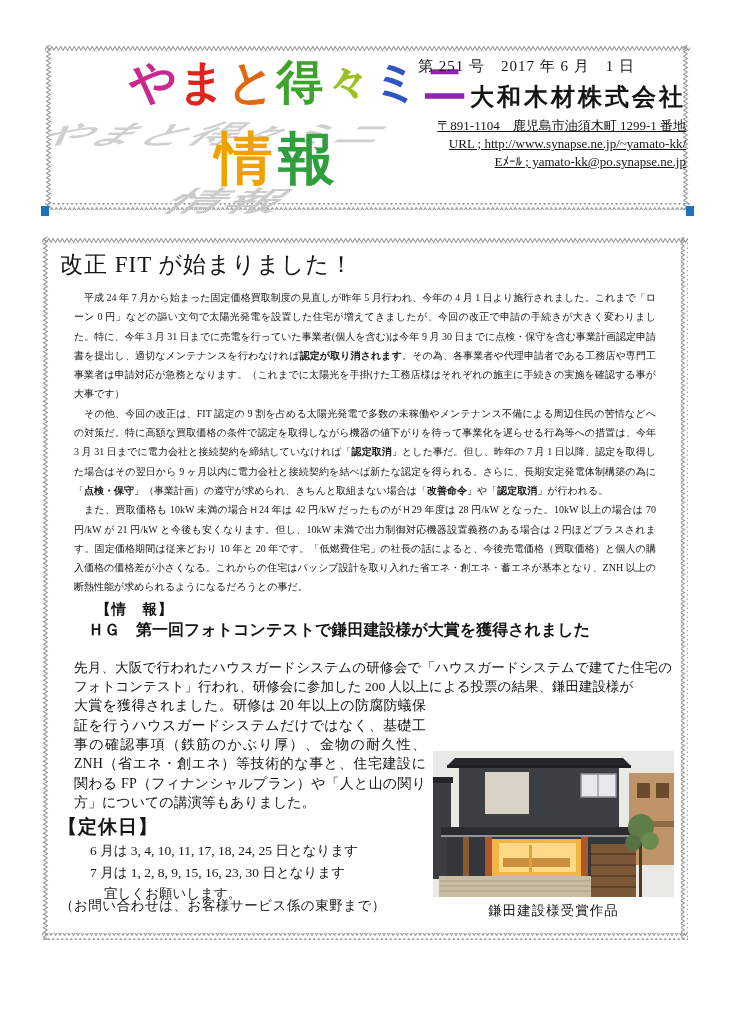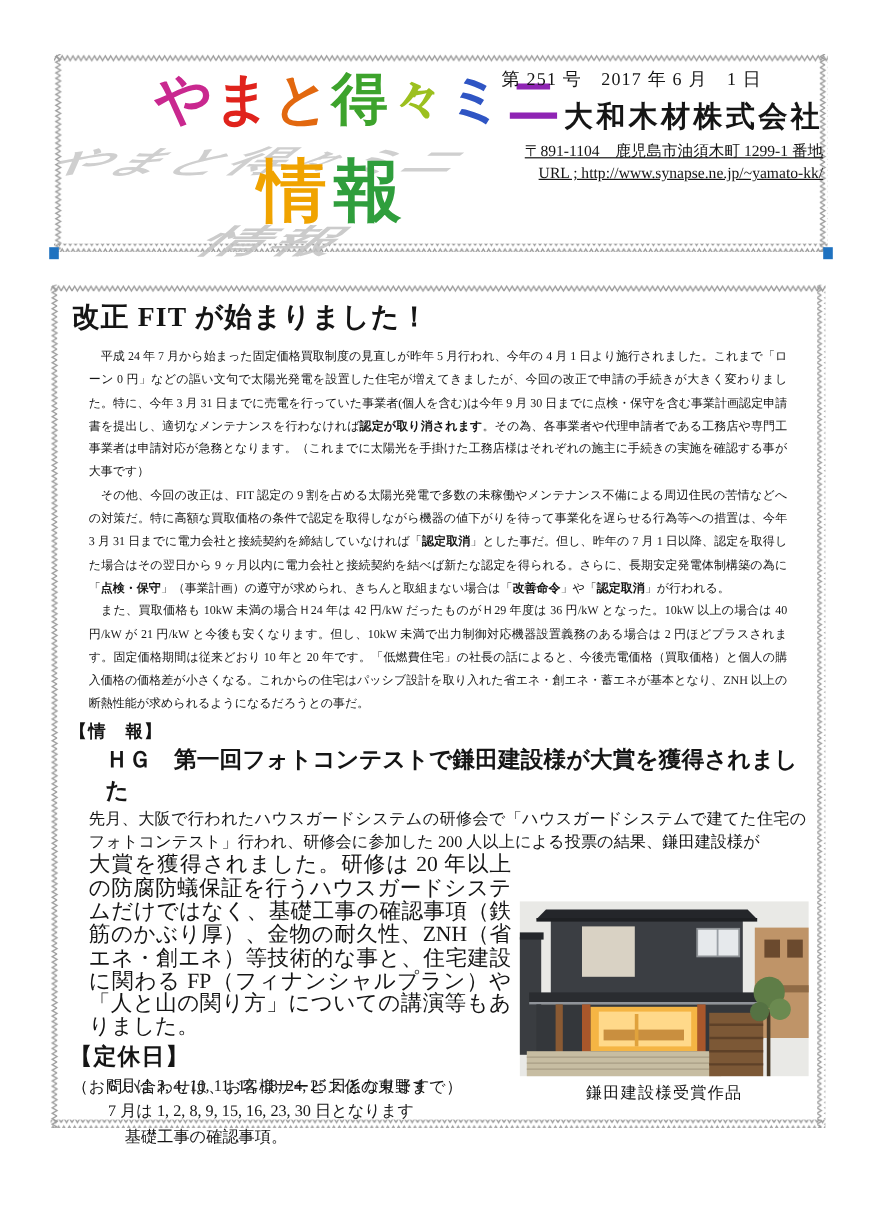--- a/index.html
+++ b/index.html
@@ -38,30 +38,30 @@
   .company-name {
     font-family:"Liberation Sans","DejaVu Sans",sans-serif;
     font-size:24px; font-weight:bold; letter-spacing:3px; margin-top:5px; white-space:nowrap;
   }
   .hdr-line { font-size:13px; line-height:1.38; white-space:nowrap;text-decoration:underline; }
   .hdr-line.first { margin-top:4px; }
 
   
   .content-box { position:absolute; left:42px; top:237px; width:646px; height:703px; }
   .content-inner { position:absolute; left:16px; top:10px; right:16px; }
-  .article-title { font-size:23px; font-weight:bold; letter-spacing:1px; margin:2px 0 8px 2px; }
+  .article-title { font-size:23px; font-weight:normal; letter-spacing:1px; margin:2px 0 8px 2px; }
   .para {
     font-size:10px; line-height:19.3px; text-align:justify; text-indent:1em;
     margin:0 16px 0 16px;
   }
-  .info-heading { font-size:14.5px; font-weight:bold; margin-top:3px; letter-spacing:1px; }
-  .info-sub { font-size:19px; font-weight:bold; margin:1px 0 1px 30px; }
+  .info-heading { font-size:14.5px; font-weight:bold; margin-top:3px; letter-spacing:1px;margin-left:38px; }
+  .info-sub { font-size:16px; font-weight:bold; margin:1px 0 17px 30px; }
   .info-body-top { font-size:13.5px; line-height:19.3px; text-align:justify; margin-left:16px; }
   .info-flow { position:relative; margin-left:16px; }
-  .info-body-side { width:352px; font-size:18px; line-height:19.3px; text-align:justify; }
+  .info-body-side { width:352px; font-size:14px; line-height:19.3px; text-align:justify; }
   .holiday-heading { font-size:19px; font-weight:bold; margin-left:-16px; margin-top:2px; letter-spacing:1px; }
   .holiday-line { font-size:13.5px; line-height:21.5px; margin-left:16px; white-space:nowrap; }
   .holiday-line.last { margin-left:30px; }
 
   .photo-figure { position:absolute; right:14px; top:514px; width:241px;padding-left:36px; }
   .photo-figure svg { display:block; }
   .photo-caption { text-align:center; font-size:13.5px; margin-top:5px; letter-spacing:1px; }
 
   .footer-note { position:absolute; left:60px; top:897px; font-size:13.5px; letter-spacing:.5px; }
 </style>
@@ -97,20 +97,21 @@
       <div class="logo-sub">
         <span style="color: rgb(240, 163, 0);">情</span><span style="color: rgb(47, 158, 60);">報</span>
       </div>
     </div>
 
     <div class="header-info">
       <div class="issue-line">第 251 号　2017 年 6 月　1 日</div>
       <div class="company-name">大和木材株式会社</div>
       <div class="hdr-line first">〒891-1104　鹿児島市油須木町 1299-1 番地</div>
       <div class="hdr-line">URL ; http://www.synapse.ne.jp/~yamato-kk/</div>
+      <div class="hdr-line">Eﾒｰﾙ ; yamato-kk@po.synapse.ne.jp</div>
     </div>
   </div>
 
   <div class="content-box">
     <svg class="zz-border" width="646" height="703" aria-hidden="true">
       <defs>
         <pattern id="zzh2" width="9" height="7" patternUnits="userSpaceOnUse">
           <path d="M0,5.5 L2.2,1.5 L4.5,5.5 L6.8,1.5 L9,5.5" fill="none" stroke="#9a9a9a" stroke-width="1.1"></path>
         </pattern>
         <pattern id="zzv2" width="7" height="9" patternUnits="userSpaceOnUse">
@@ -120,32 +121,32 @@
       <rect x="0" y="0" width="646" height="7" fill="url(#zzh2)"></rect>
       <rect x="0" y="696" width="646" height="7" fill="url(#zzh2)"></rect>
       <rect x="0" y="0" width="7" height="703" fill="url(#zzv2)"></rect>
       <rect x="639" y="0" width="7" height="703" fill="url(#zzv2)"></rect>
     </svg>
 
     <div class="content-inner">
       <div class="article-title">改正 FIT が始まりました！</div>
       <p class="para"><span>平成 24 年 7 月から始まった固定価格買取制度の見直しが昨年 5 月行われ、今年の 4 月 1 日より施行されました。これまで「ローン 0 円」などの謳い文句で太陽光発電を設置した住宅が増えてきましたが、今回の改正で申請の手続きが大きく変わりました。特に、今年 3 月 31 日までに売電を行っていた事業者(個人を含む)は今年 9 月 30 日までに点検・保守を含む事業計画認定申請書を提出し、適切なメンテナンスを行わなければ</span><span style="font-weight: bold;">認定が取り消されます</span><span>。その為、各事業者や代理申請者である工務店や専門工事業者は申請対応が急務となります。（これまでに太陽光を手掛けた工務店様はそれぞれの施主に手続きの実施を確認する事が大事です）</span></p>
       <p class="para"><span>その他、今回の改正は、FIT 認定の 9 割を占める太陽光発電で多数の未稼働やメンテナンス不備による周辺住民の苦情などへの対策だ。特に高額な買取価格の条件で認定を取得しながら機器の値下がりを待って事業化を遅らせる行為等への措置は、今年 3 月 31 日までに電力会社と接続契約を締結していなければ「</span><span style="font-weight: bold;">認定取消</span><span>」とした事だ。但し、昨年の 7 月 1 日以降、認定を取得した場合はその翌日から 9 ヶ月以内に電力会社と接続契約を結べば新たな認定を得られる。さらに、長期安定発電体制構築の為に「</span><span style="font-weight: bold;">点検・保守</span><span>」（事業計画）の遵守が求められ、きちんと取組まない場合は「</span><span style="font-weight: bold;">改善命令</span><span>」や「</span><span style="font-weight: bold;">認定取消</span><span>」が行われる。</span></p>
-      <p class="para"><span>また、買取価格も 10kW 未満の場合Ｈ24 年は 42 円/kW だったものがＨ29 年度は 36 円/kW となった。10kW 以上の場合は 40 円/kW が 21 円/kW と今後も安くなります。但し、10kW 未満で出力制御対応機器設置義務のある場合は 2 円ほどプラスされます。固定価格期間は従来どおり 10 年と 20 年です。「低燃費住宅」の社長の話によると、今後売電価格（買取価格）と個人の購入価格の価格差が小さくなる。これからの住宅はパッシブ設計を取り入れた省エネ・創エネ・蓄エネが基本となり、ZNH 以上の断熱性能が求められるようになるだろうとの事だ。</span></p>
+      <p class="para"><span>また、買取価格も 10kW 未満の場合Ｈ24 年は 42 円/kW だったものがＨ29 年度は 28 円/kW となった。10kW 以上の場合は 70 円/kW が 21 円/kW と今後も安くなります。但し、10kW 未満で出力制御対応機器設置義務のある場合は 2 円ほどプラスされます。固定価格期間は従来どおり 10 年と 20 年です。「低燃費住宅」の社長の話によると、今後売電価格（買取価格）と個人の購入価格の価格差が小さくなる。これからの住宅はパッシブ設計を取り入れた省エネ・創エネ・蓄エネが基本となり、ZNH 以上の断熱性能が求められるようになるだろうとの事だ。</span></p>
 
       <div class="info-heading">【情　報】</div>
       <div class="info-sub">ＨＧ　第一回フォトコンテストで鎌田建設様が大賞を獲得されました</div>
       <div class="info-body-top">先月、大阪で行われたハウスガードシステムの研修会で「ハウスガードシステムで建てた住宅のフォトコンテスト」行われ、研修会に参加した 200 人以上による投票の結果、鎌田建設様が</div>
 
       <div class="info-flow">
         <div class="info-body-side">大賞を獲得されました。研修は 20 年以上の防腐防蟻保証を行うハウスガードシステムだけではなく、基礎工事の確認事項（鉄筋のかぶり厚）、金物の耐久性、ZNH（省エネ・創エネ）等技術的な事と、住宅建設に関わる FP（フィナンシャルプラン）や「人と山の関り方」についての講演等もありました。</div>
         <div class="holiday-heading">【定休日】</div>
         <div class="holiday-line">6 月は 3, 4, 10, 11, 17, 18, 24, 25 日となります</div>
         <div class="holiday-line">7 月は 1, 2, 8, 9, 15, 16, 23, 30 日となります</div>
-        <div class="holiday-line last">基礎工事の確認事項。</div>
+        <div class="holiday-line last">宜しくお願いします。</div>
       </div>
     </div>
 
     <figure class="photo-figure" style="margin:0">
       <svg viewBox="0 0 241 146" width="241" height="146">
         <rect width="241" height="146" fill="#e9e9e6"></rect>
         <rect x="196" y="22" width="45" height="92" fill="#bf9468"></rect>
         <rect x="204" y="32" width="13" height="15" fill="#6b4a2e"></rect>
         <rect x="223" y="32" width="13" height="15" fill="#6b4a2e"></rect>
         <rect x="196" y="70" width="45" height="6" fill="#8f6a45"></rect>

